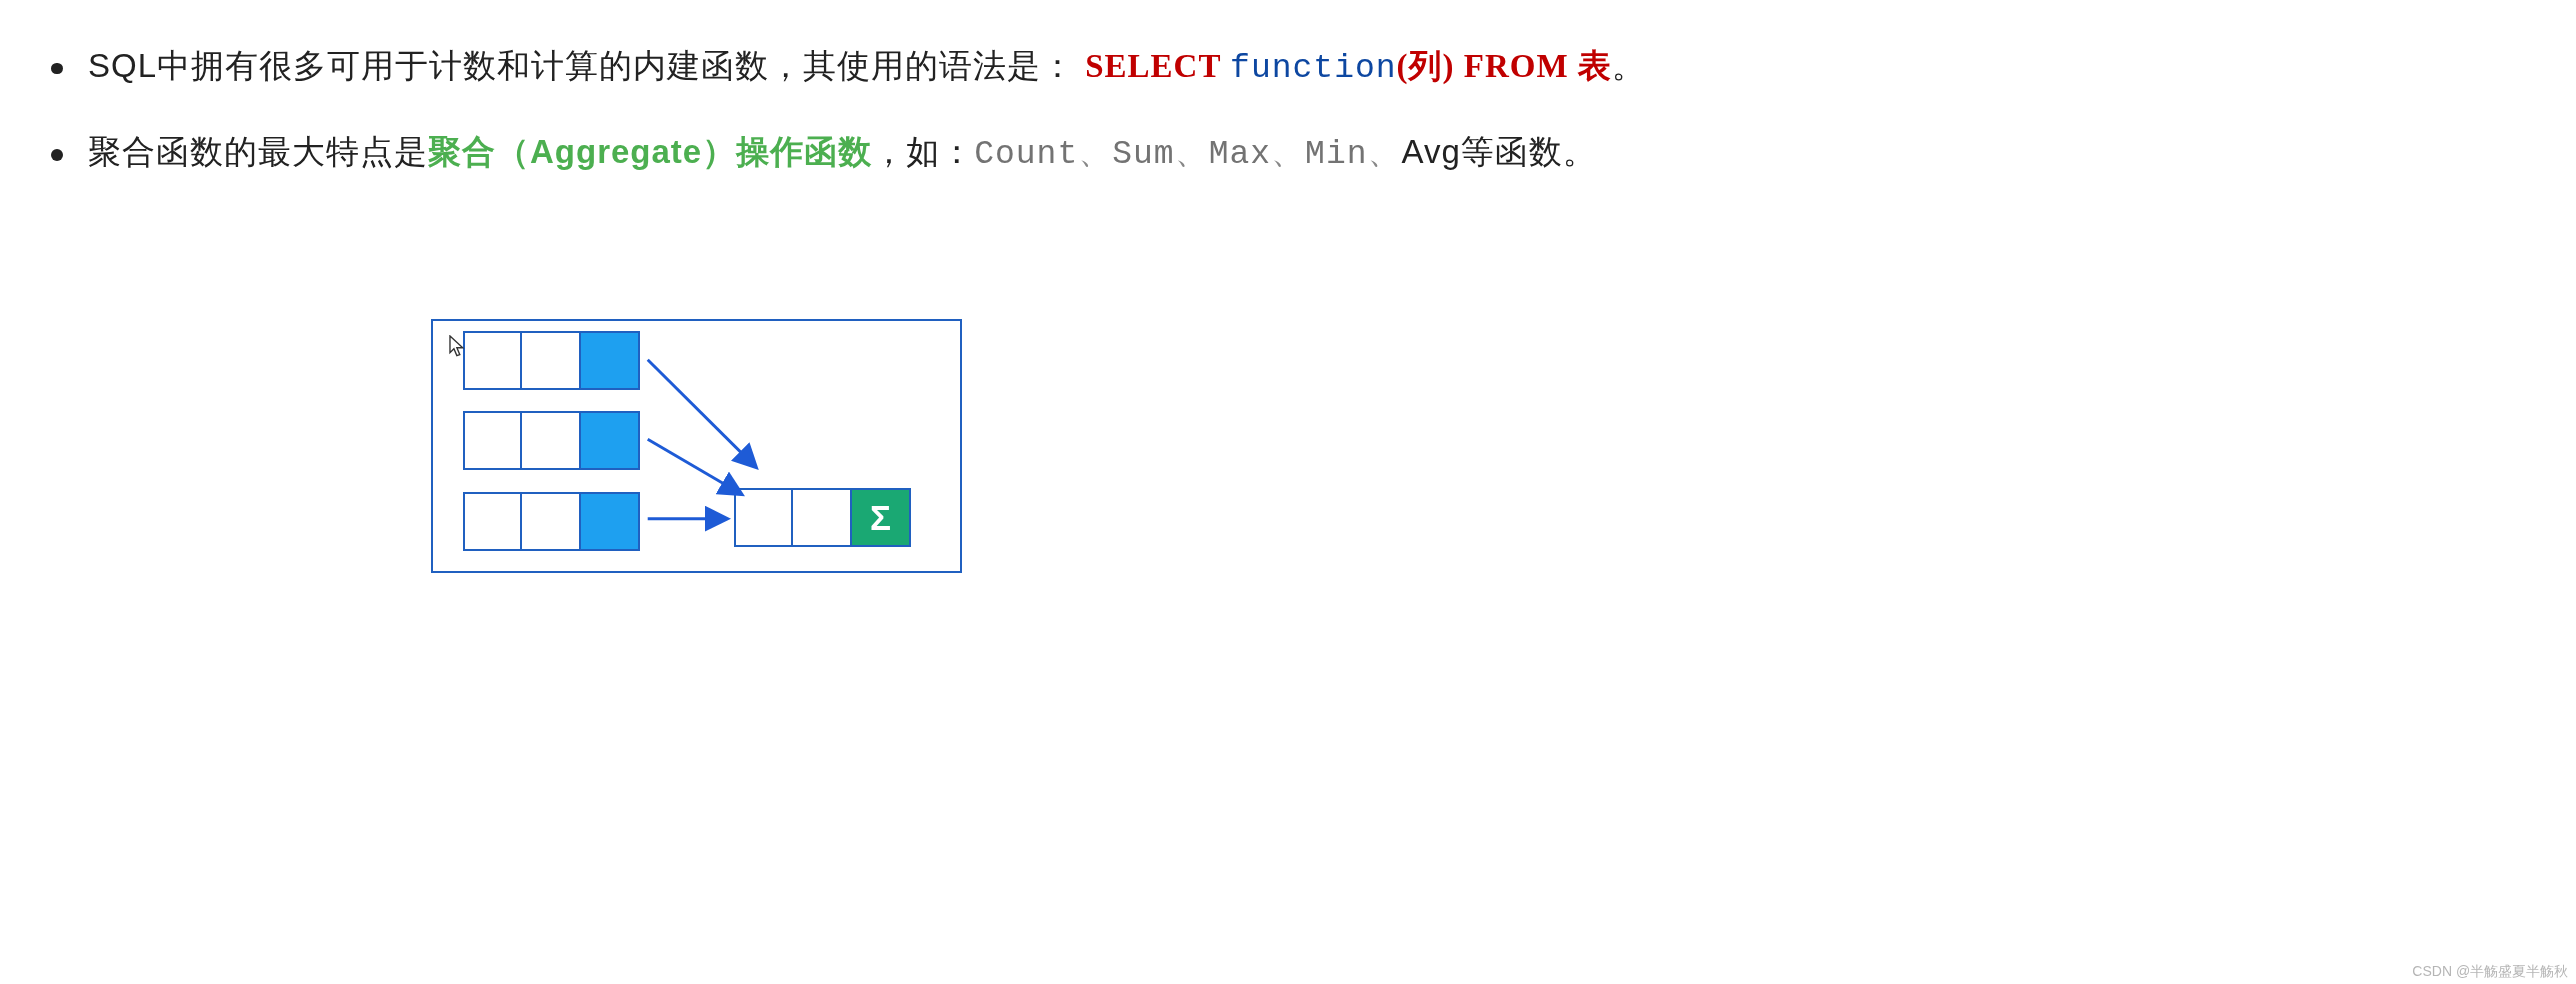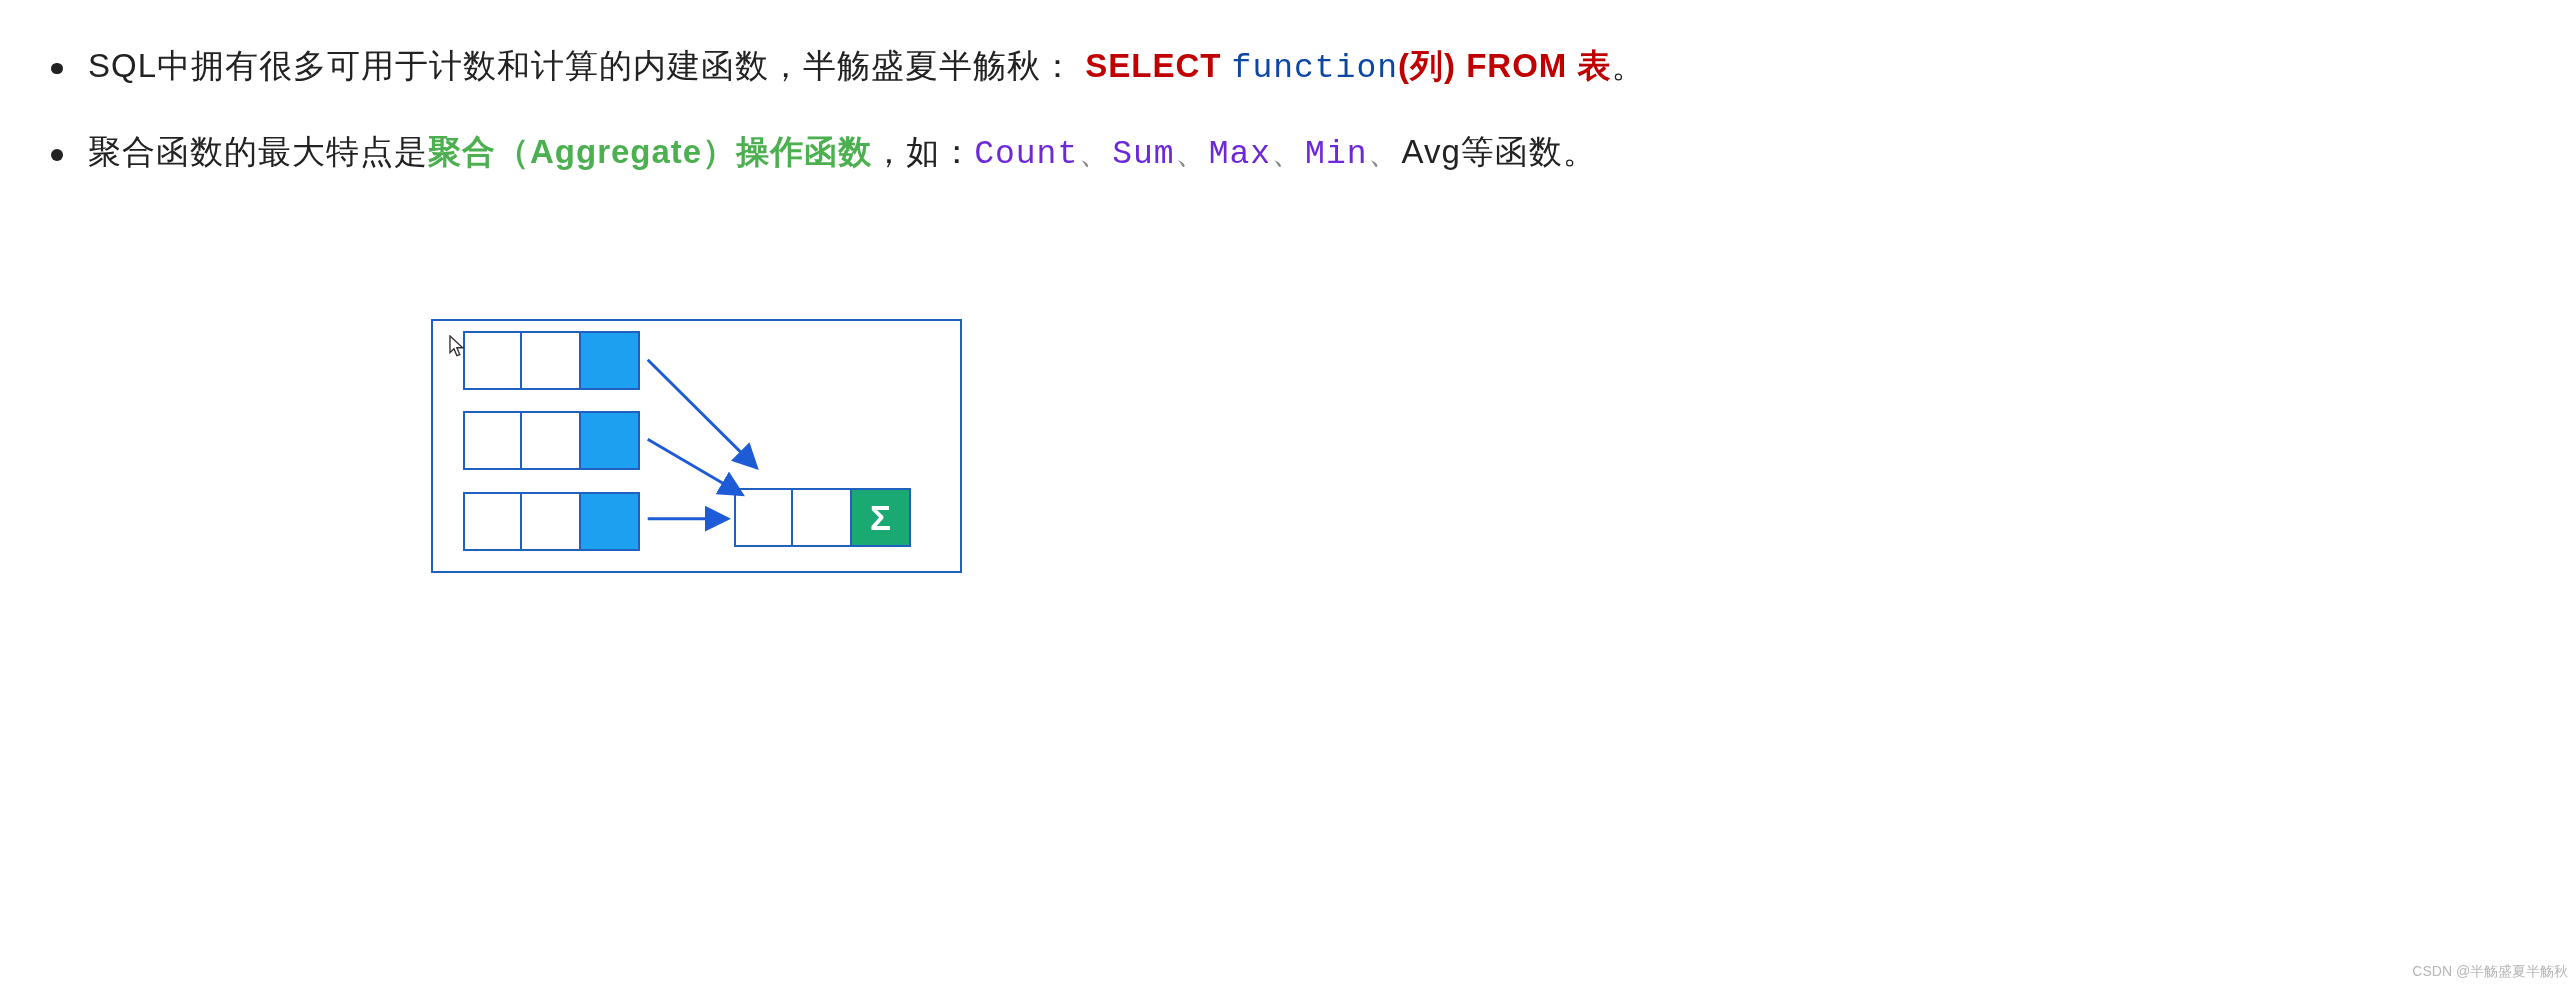--- a/index.html
+++ b/index.html
@@ -36,23 +36,23 @@
     position: absolute;
     left: 0;
     top: 19.7px;
     width: 11.8px;
     height: 11.8px;
     background: #222;
     border-radius: 50%;
   }
 
   .red       { color: #c00000; font-weight: 700; }
-  .red-mono  { color: #c00000; font-family: Liberation Sans, sans-serif; font-weight: 700; }
+  .red-mono  { color: #c00000; font-family: Liberation Serif, serif; font-weight: 700; }
   .green     { color: #4caf50; font-weight: 700; }
-  .green-mono{ color: #6d28d9; font-family: Consolas, "Courier New", monospace; }
+  .green-mono{ color: #737373; font-family: Consolas, "Courier New", monospace; }
   .blue-mono { color: #0d47a1; font-family: Consolas, "Courier New", monospace; margin-top: 32px; }
   .gray      { color: #888; }
 
   
   .diagram {
     position: absolute;
     left: 431px;
     top: 319px;
     width: 531px;
     height: 254px;
@@ -114,21 +114,21 @@
     color: rgba(120,120,120,0.55);
     font-family: "Microsoft YaHei", sans-serif;
   }
 </style>
 </head>
 <body>
 
 <ul class="bullets">
 
   <li>
-    <span>SQL中拥有很多可用于计数和计算的内建函数，半觞盛夏半觞秋：</span>
+    <span>SQL中拥有很多可用于计数和计算的内建函数，其使用的语法是：</span>
     <span class="red-mono">SELECT </span><span class="blue-mono">function</span><span class="red-mono">(列)</span><span class="red-mono"> FROM </span><span class="red-mono">表</span><span>。</span>
   </li>
 
   <li>
     <span>聚合函数的最大特点是</span><span class="green">聚合（Aggregate）操作函数</span><span>，如：</span><span class="green-mono">Count</span><span class="gray">、</span><span class="green-mono">Sum</span><span class="gray">、</span><span class="green-mono">Max</span><span class="gray">、</span><span class="green-mono">Min</span><span class="gray">、</span><span>Avg</span><span>等函数。</span>
   </li>
 
 
 </ul>
 

